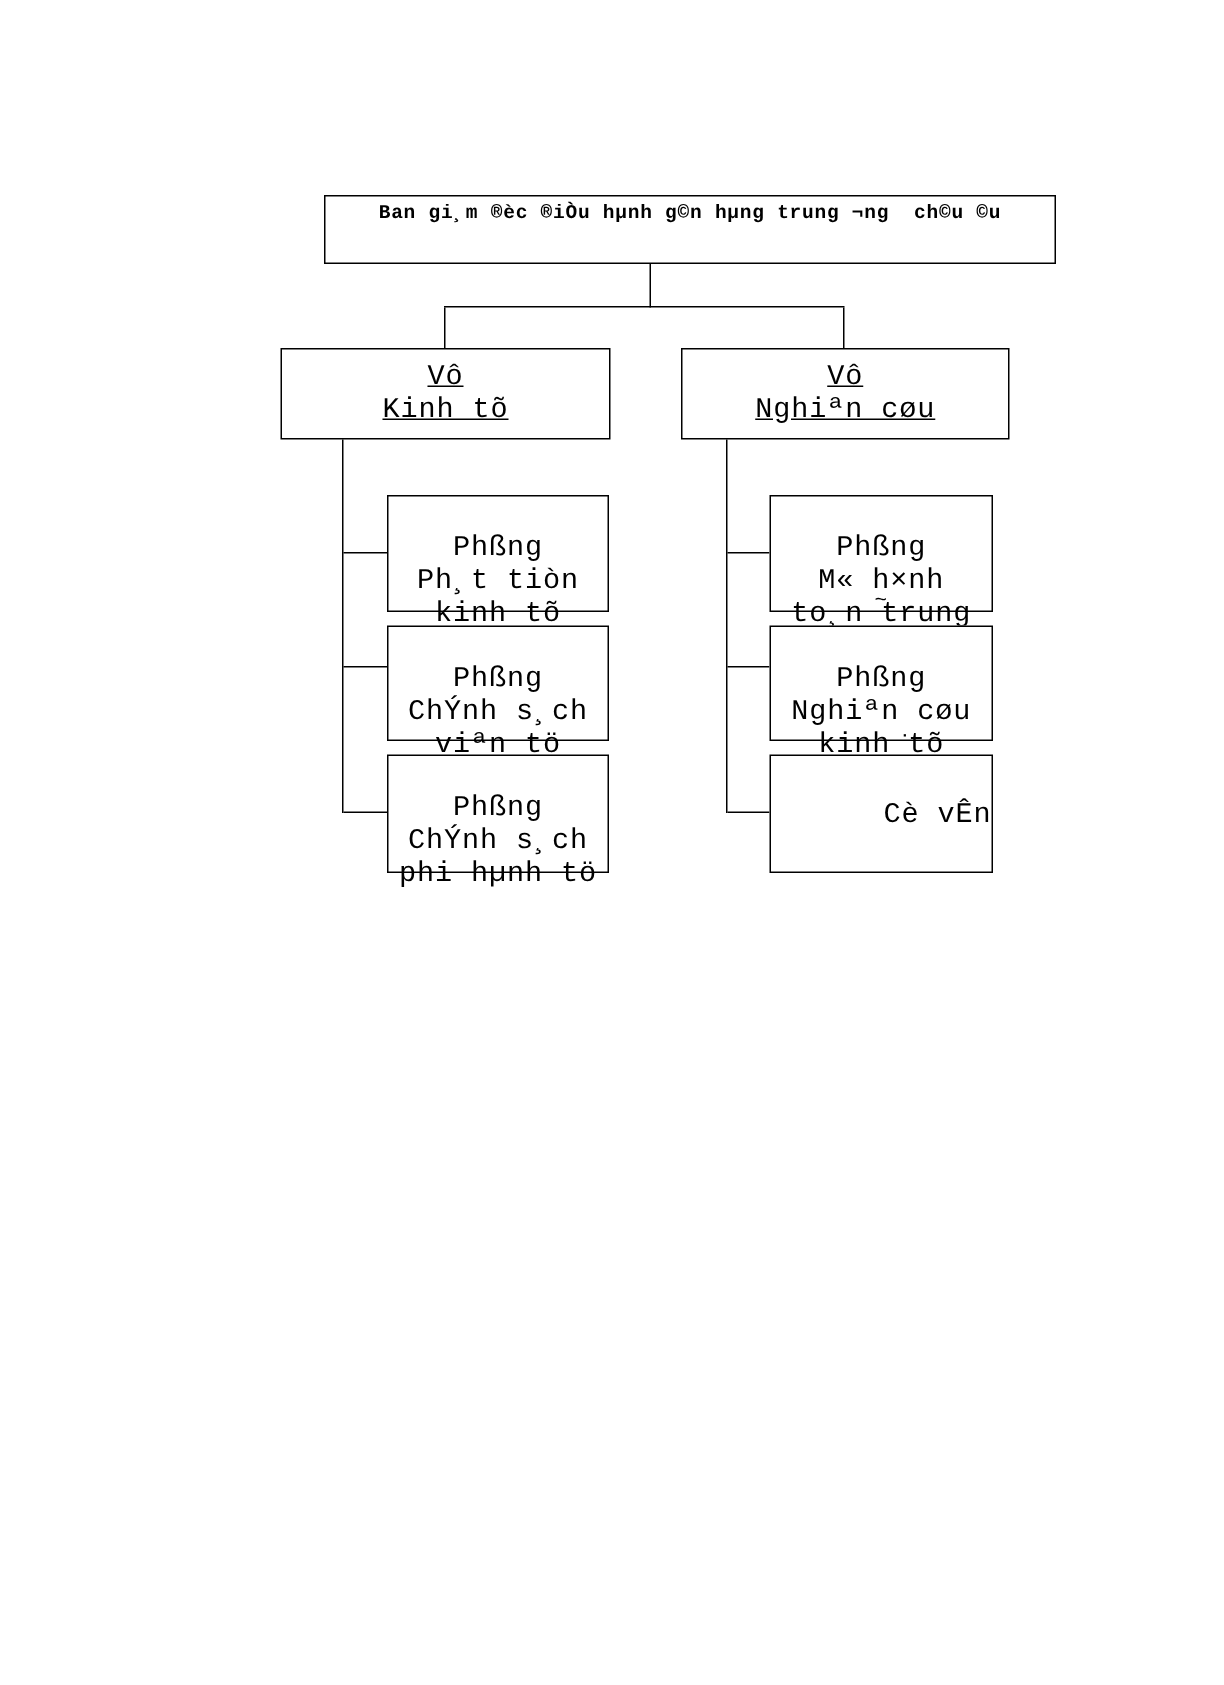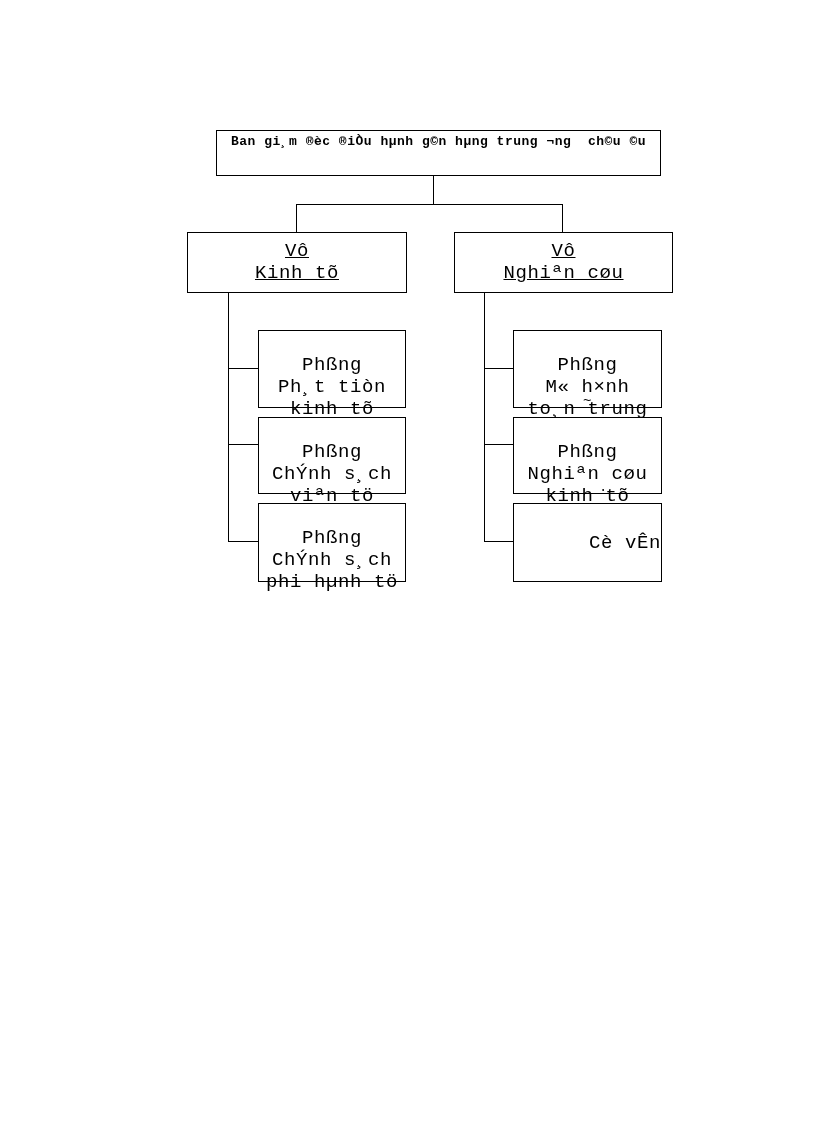--- a/index.html
+++ b/index.html
@@ -76,21 +76,21 @@
   .conn {
     position: absolute;
     background: #000000;
   }
 </style>
 </head>
 <body>
 
 <div class="page">
 
-  <div class="box root-box" style="left:216px; top:130px; width:445px; height:46px;">
+  <div class="box root-box" style="left:216px; top:130px; width:488px; height:46px;">
     <div class="line">Ban gi¸m ®èc ®iÒu hµnh g©n hµng trung ¬ng  ch©u ©u</div>
   </div>
 
   <div class="conn" style="left:433px; top:176px; width:1px; height:29px;"></div>
   <div class="conn" style="left:296px; top:204px; width:267px; height:1px;"></div>
   <div class="conn" style="left:296px; top:205px; width:1px; height:27px;"></div>
   <div class="conn" style="left:562px; top:205px; width:1px; height:27px;"></div>
 
   <div class="box dept-box" style="left:187px; top:232px; width:220px; height:61px;">
     <div class="line">Vô</div>

